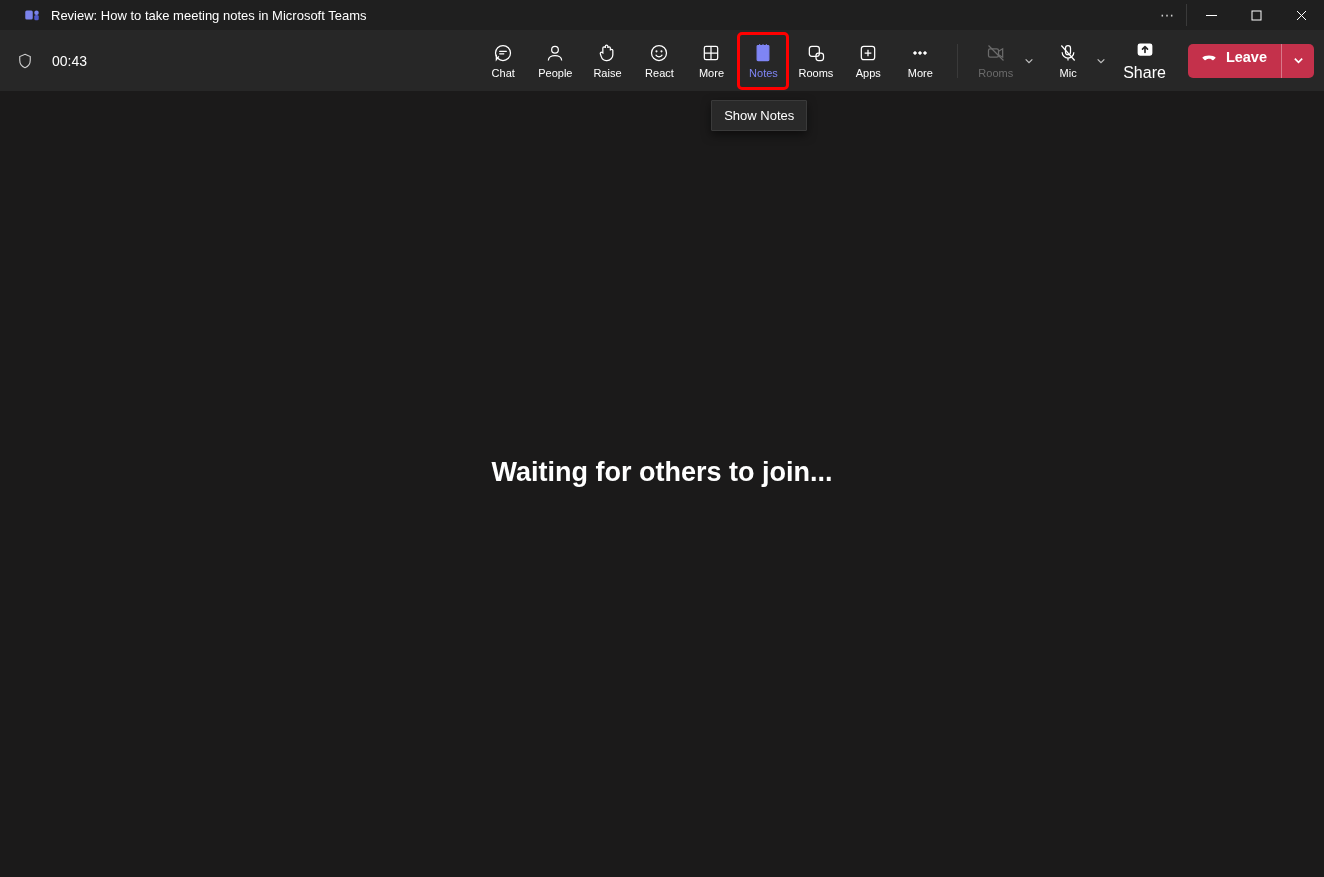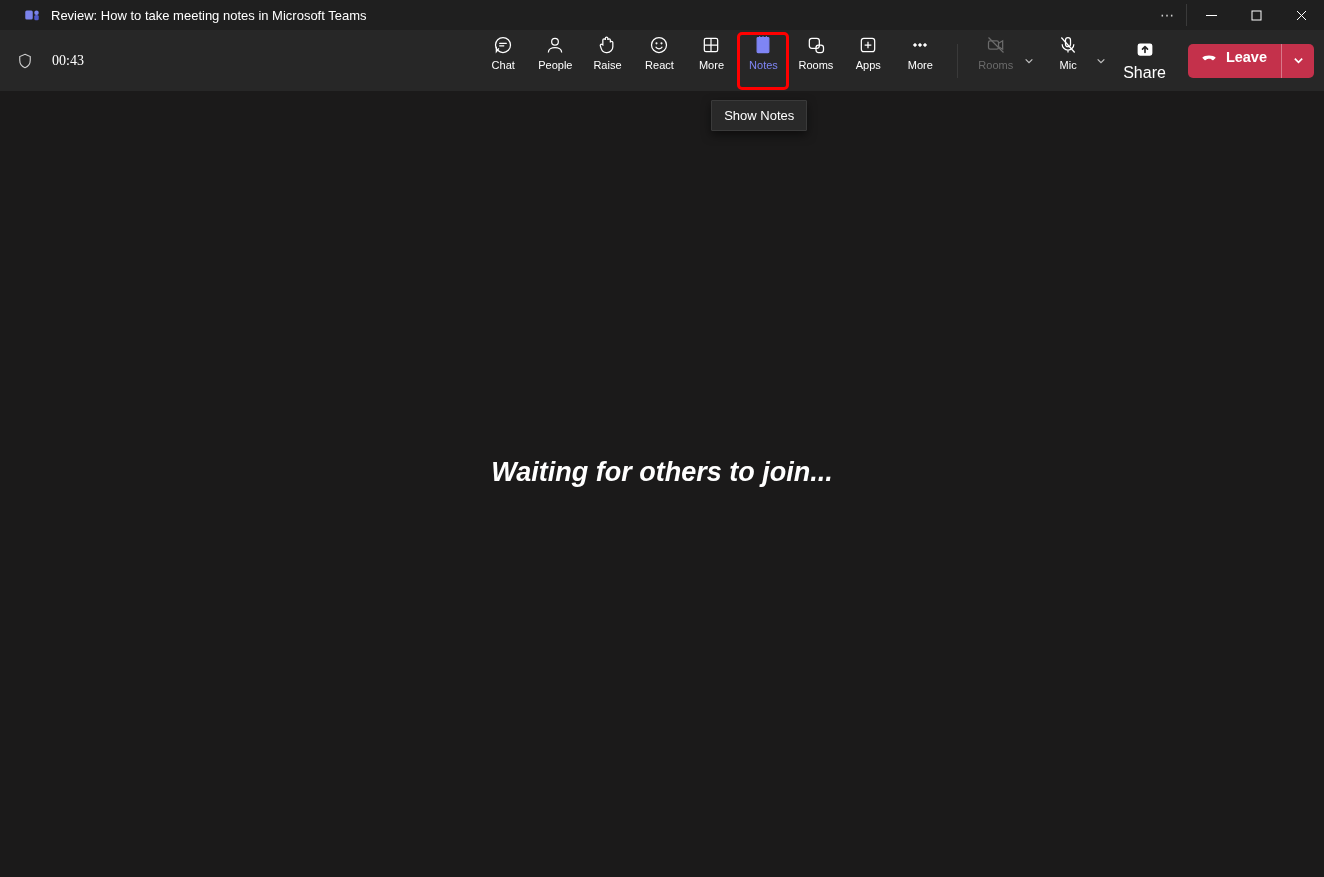--- a/index.html
+++ b/index.html
@@ -55,30 +55,30 @@
   .tb-btn svg { width: 11px; height: 11px; }
 
   
   .toolbar {
     height: 61px;
     background: #272727;
     display: flex;
     align-items: center;
     padding: 0 10px;
   }
-  .tb-left { display: flex; align-items: center; gap: 18px; font-family: Liberation Serif, serif; }
+  .tb-left { display: flex; align-items: center; gap: 18px; }
   .shield-icon { width: 18px; height: 18px; color: #cfcfcf; margin-left: 6px; }
   .timer { font-size: 14px; color: #ffffff; }
   .tb-spacer { flex: 1; }
 
   .icon-btn {
     display: flex;
     flex-direction: column;
     align-items: center;
-    justify-content: flex-start;
+    justify-content: center;
     gap: 4px;
     min-width: 46px;
     height: 52px;
     padding: 0 6px;
     border-radius: 4px;
     color: #ffffff;
     position: relative;
   }
   .icon-btn .ic { width: 20px; height: 20px; display:flex; align-items:center; justify-content:center; }
   .icon-btn .ic svg { width: 20px; height: 20px; stroke: currentColor; fill: none; }
@@ -166,21 +166,20 @@
     color: #27343c;
     font-size: 58px;
     font-weight: 600;
     letter-spacing: 1px;
   }
   .waiting-msg {
     margin-top: 64px;
     font-size: 27px;
     font-weight: 600;
     color: #ffffff;
-    font-style: italic;
   }
 </style>
 </head>
 <body>
 
 <div class="titlebar">
   <span class="app-icon">
     <svg viewBox="0 0 24 24">
         <rect x="3" y="6" width="10" height="12" rx="2" fill="#7b83eb"></rect>
         <circle cx="18" cy="9" r="3" fill="#7b83eb"></circle>

